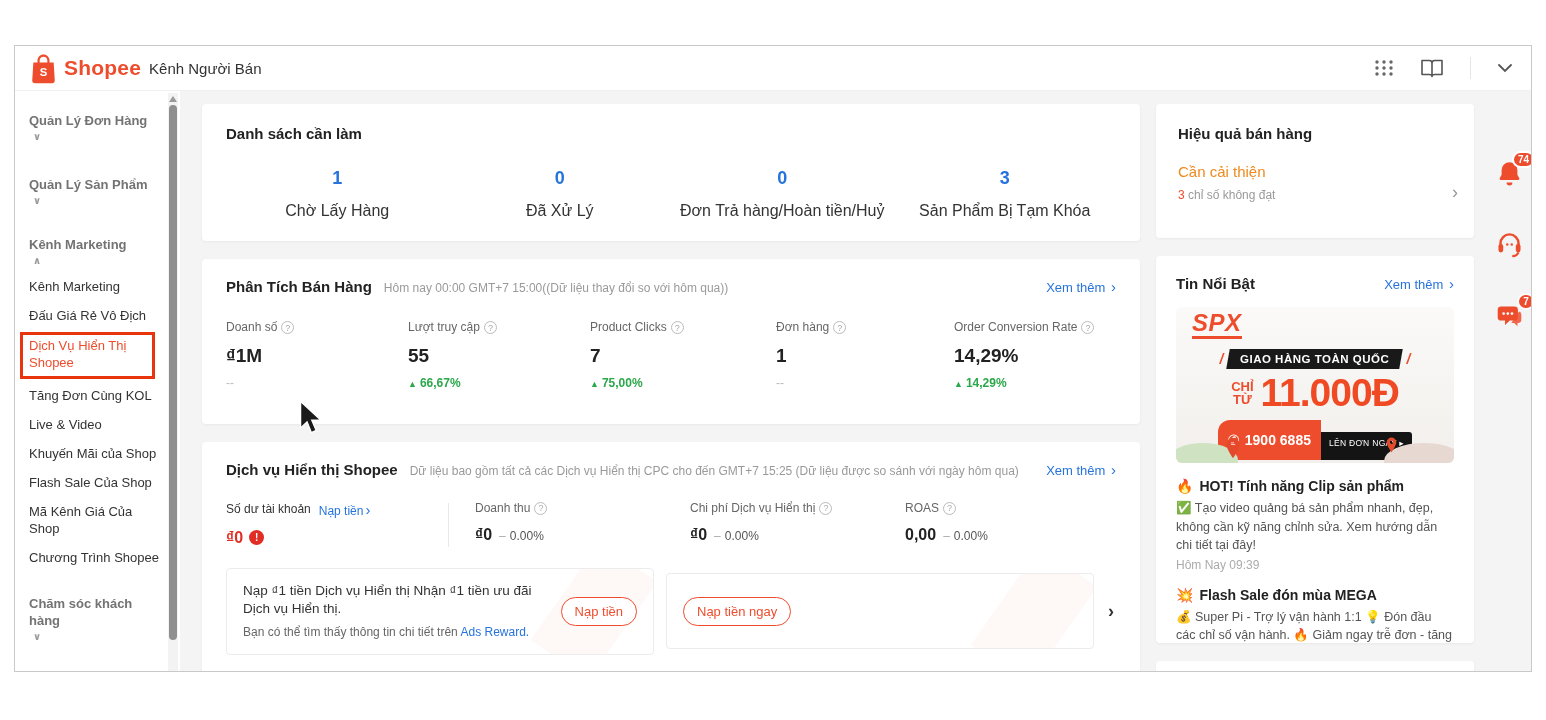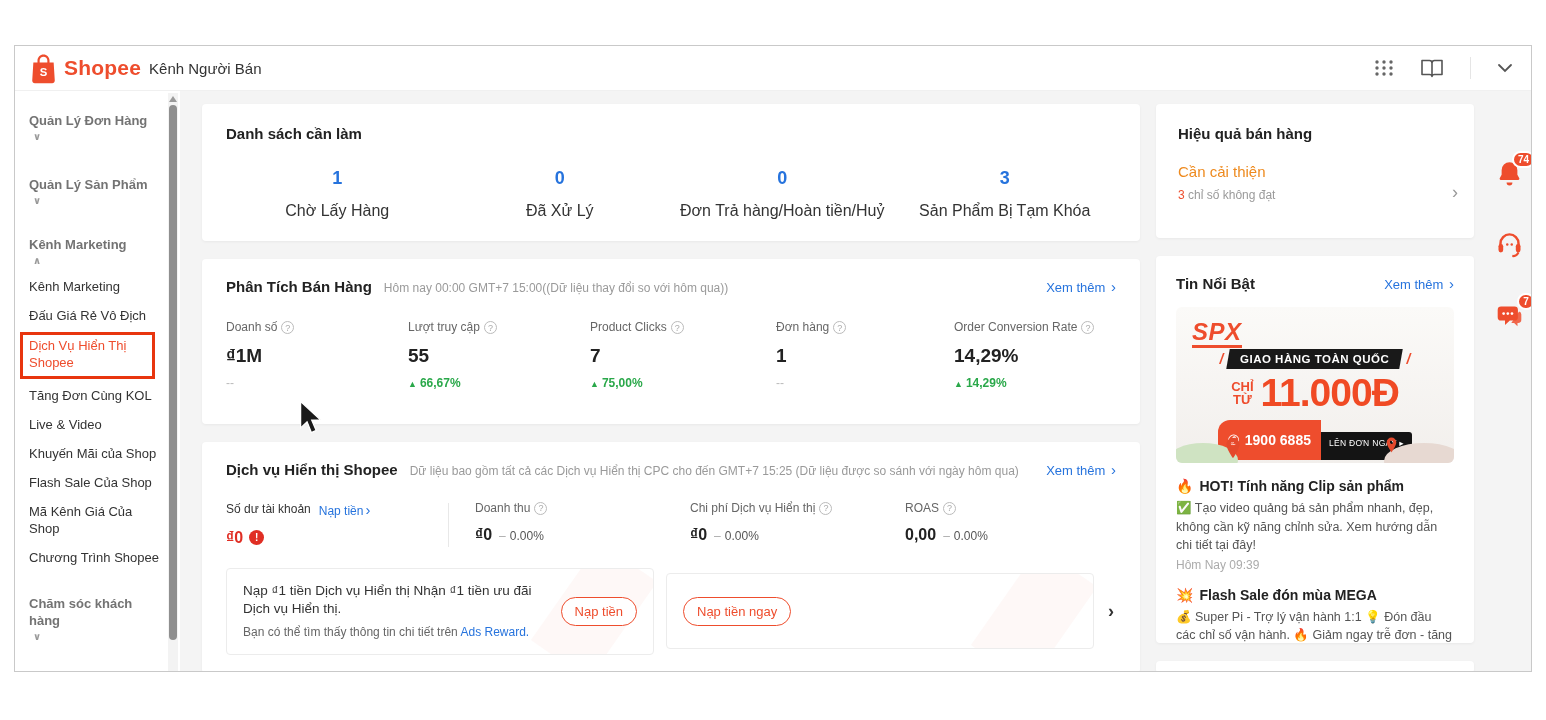--- a/index.html
+++ b/index.html
@@ -89,21 +89,21 @@
   .perf-card { height:137px; padding:21px 22px; position:relative; }
   .perf-status { margin-top:21px; color:#ee8a1e; font-size:15px; }
   .perf-detail { margin-top:8px; font-size:12px; color:#9a9a9a; }
   .perf-detail .cnt { color:#ee4d2d; }
   .perf-chev { position:absolute; right:16px; top:78px; color:#999; font-size:18px; cursor:pointer; }
 
   
   .news-card { height:396px; padding:19px 20px; overflow:hidden; }
   .news-title-row { display:flex; align-items:baseline; justify-content:space-between; }
   .banner { margin-top:15px; height:156px; border-radius:6px; background:linear-gradient(180deg,#fbfaf8 0%,#f2efec 100%); position:relative; text-align:center; overflow:hidden; cursor:pointer; }
-  .spx-logo { position:absolute; left:16px; top:12px; color:#ee4d2d; font-style:italic; font-weight:800; font-size:24px; letter-spacing:.5px; border-bottom:3px solid #ee4d2d; line-height:1.05; }
+  .spx-logo { position:absolute; left:16px; top:3px; color:#ee4d2d; font-style:italic; font-weight:800; font-size:24px; letter-spacing:.5px; border-bottom:3px solid #ee4d2d; line-height:1.05; }
   .ribbon-row { padding-top:42px; display:flex; justify-content:center; align-items:center; gap:5px; }
   .ribbon-slash { color:#ee4d2d; font-weight:800; font-size:14px; font-style:italic; }
   .ribbon { background:#191919; color:#fff; font-weight:700; font-size:11.5px; padding:4px 12px; transform:skewX(-10deg); letter-spacing:.5px; }
   .ribbon > span { display:inline-block; transform:skewX(10deg); }
   .price-row { display:flex; justify-content:center; align-items:center; margin-top:2px; }
   .price-prefix { color:#ee4d2d; font-weight:800; font-size:13px; line-height:1.05; text-align:center; margin-right:7px; }
   .price-main { color:#f04a24; font-weight:800; font-size:39px; letter-spacing:-1px; }
   .pill-row { display:flex; justify-content:center; margin-top:5px; }
   .pill-phone { background:#ee4d2d; color:#fff; font-weight:800; font-size:14px; padding:2px 10px 3px; border-radius:12px 0 0 12px; display:flex; align-items:center; gap:5px; }
   .pill-cta { background:#141414; color:#fff; font-weight:400; font-size:8.5px; padding:6px 8px 12px; border-radius:0 3px 3px 0; letter-spacing:.3px;margin-top:12px; }

